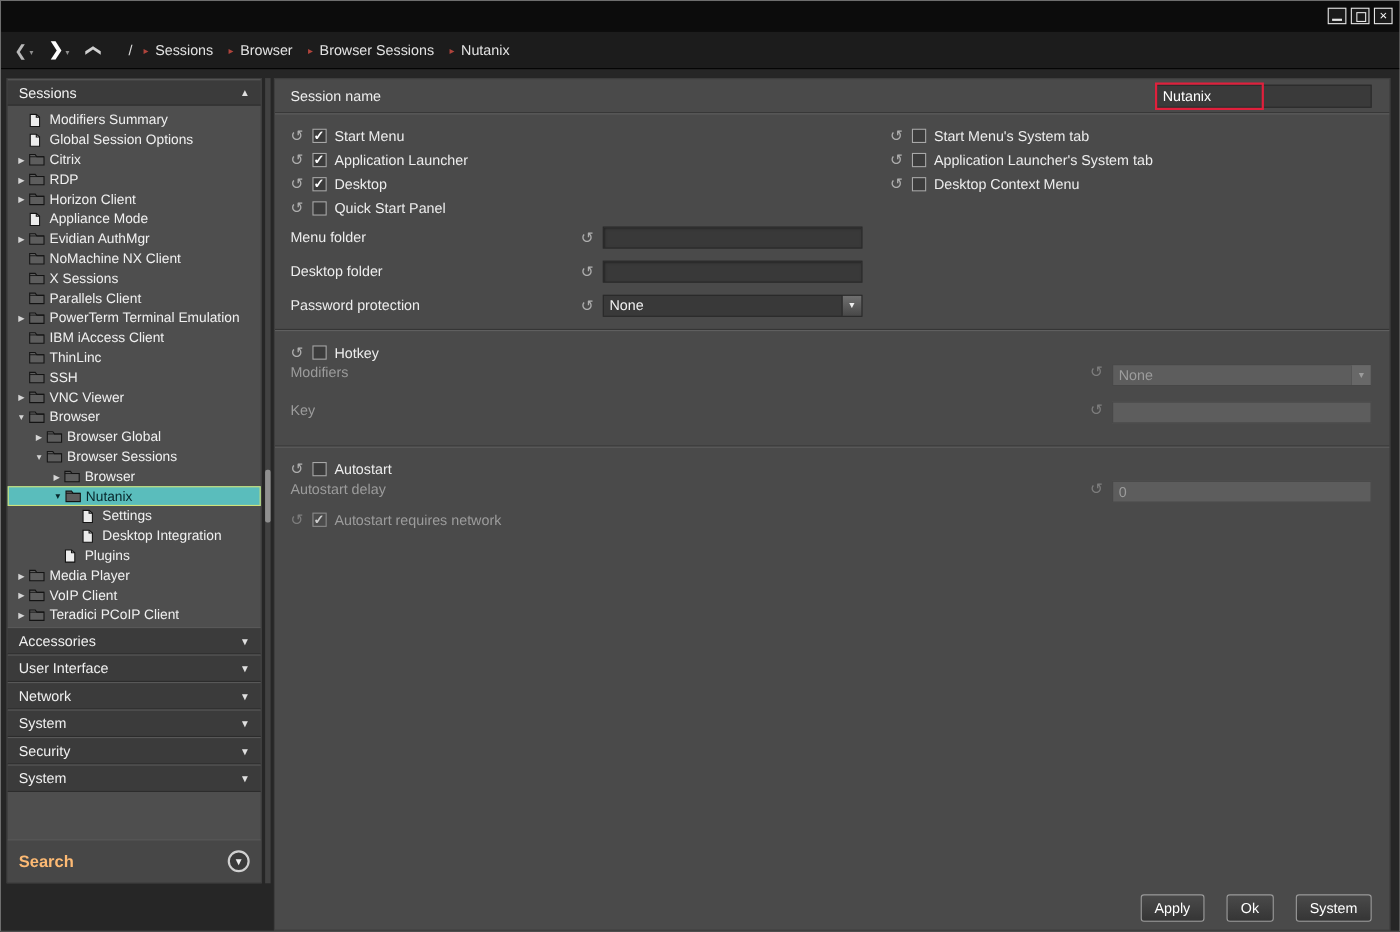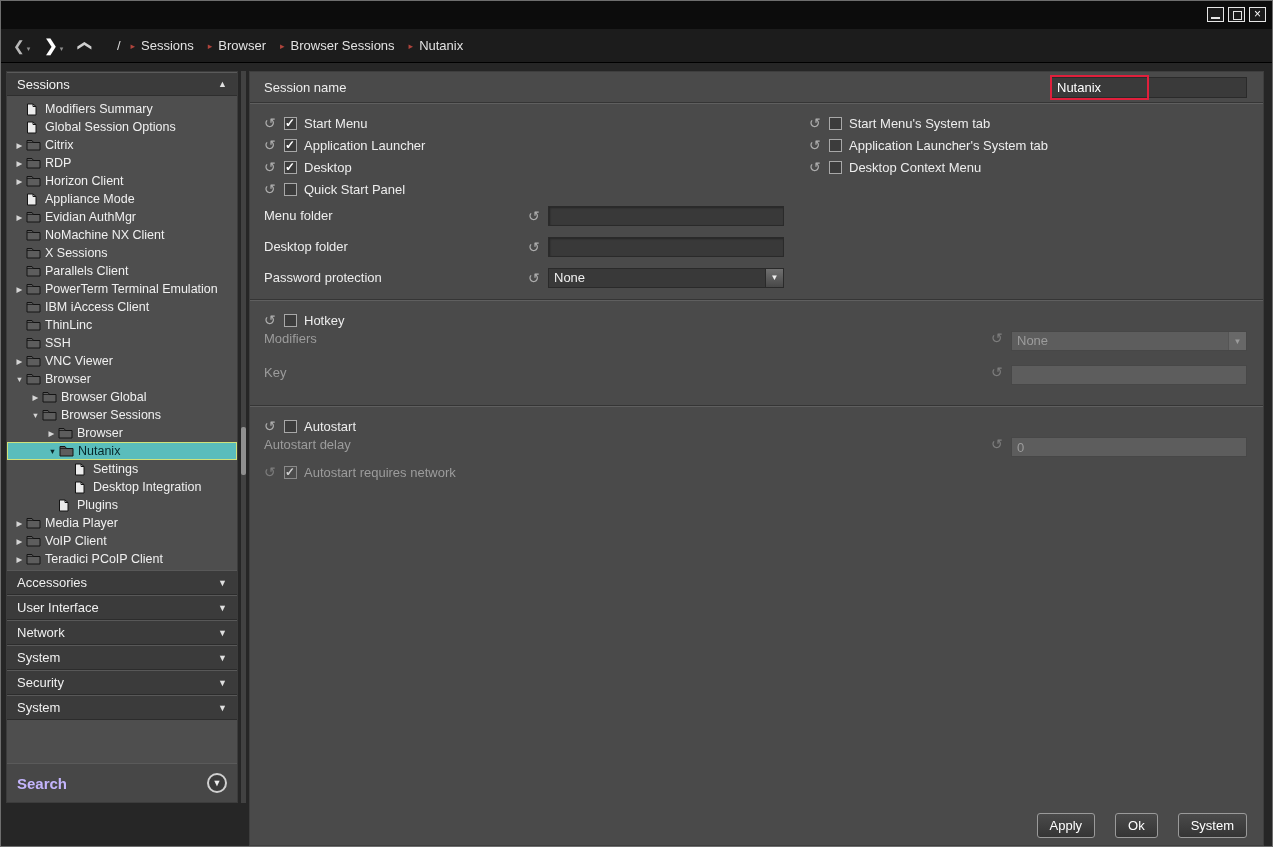--- a/index.html
+++ b/index.html
@@ -54,21 +54,21 @@
   .tree-icon{width:17px;flex:none;display:flex;align-items:center;}
   .tree-label{padding-left:2px;}
   .tree-item.selected{background:var(--selection-teal,#5abdbc);border:1px solid #cfe27b;color:#06262a;}
   .tree-item.selected .tree-arrow{color:#06262a;}
   .sections{flex:none;}
   .section-row{height:25px;box-sizing:border-box;background:#3b3b3b;border-top:1px solid #585858;
     border-bottom:1px solid #2c2c2c;display:flex;align-items:center;padding:0 10px;
     color:#f0f0f0;font-size:13px;cursor:pointer;}
   .search-row{margin-top:auto;height:38px;flex:none;display:flex;align-items:center;
     padding:0 10px;border-top:1px solid #5a5a5a;background:#474747;}
-  .search-label{color:#c4b5fd;font-size:15px;font-weight:bold;}
+  .search-label{color:#fdba74;font-size:15px;font-weight:bold;}
   .search-circle{margin-left:auto;width:20px;height:20px;border-radius:50%;border:2px solid #d0d0d0;
     background:#3a3a3a;display:flex;align-items:center;justify-content:center;
     color:#eeeeee;font-size:9px;cursor:pointer;box-sizing:border-box;}
 
   
   .vscroll{width:5px;flex:none;height:732px;background:#424242;position:relative;cursor:pointer;}
   .vscroll .thumb{position:absolute;top:356px;height:48px;width:100%;background:#8f8f8f;border-radius:2px;}
 
   
   .content{flex:1;height:775px;background:#4a4a4a;position:relative;

